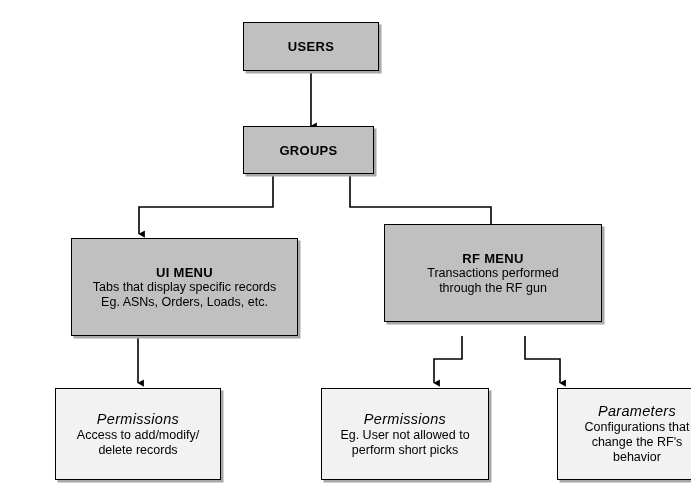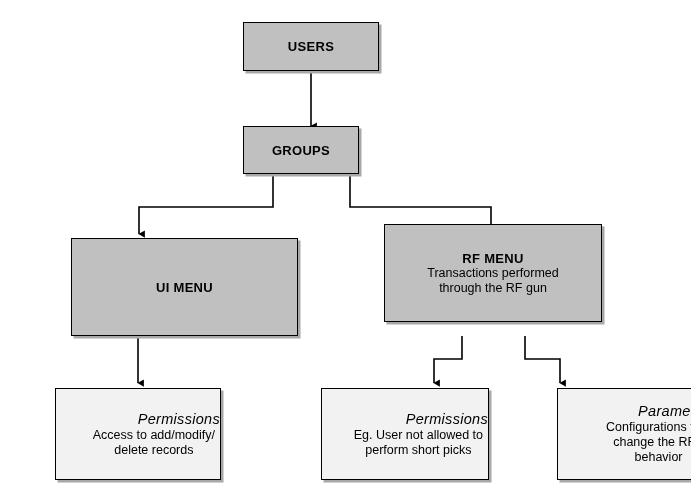--- a/index.html
+++ b/index.html
@@ -19,21 +19,21 @@
     display:flex;
     flex-direction:column;
     align-items:center;
     justify-content:center;
     text-align:center;
     color:#000;
     z-index:3;
     box-shadow:2.5px 2.5px 0 0 #a8a8a8;
   }
   .node.gray{background:#c0c0c0;}
-  .node.light{background:#f2f2f2;align-items:flex-end;}
+  .node.light{background:#f2f2f2;}
 
   .node .title{
     font-weight:bold;
     font-size:13px;
     line-height:15px;
     letter-spacing:.3px;
   }
   .node .title.ital{
     font-weight:normal;
     font-style:italic;
@@ -72,26 +72,28 @@
 
     <path d="M462,336 L462,359 L434,359 L434,383" stroke="#000" stroke-width="1.6" fill="none" marker-end="url(#ah)"></path>
 
     <path d="M525,336 L525,359 L560,359 L560,383" stroke="#000" stroke-width="1.6" fill="none" marker-end="url(#ah)"></path>
   </svg>
 
   <div class="node gray single" style="left:243px;top:22px;width:136px;height:49px;">
     <div class="title">USERS</div>
   </div>
 
-  <div class="node gray single" style="left:243px;top:126px;width:116px;height:48px;">
+  <div class="node gray single" style="left:243px;top:126px;width:131px;height:48px;">
     <div class="title">GROUPS</div>
   </div>
 
   <div class="node gray" style="left:25px;top:238px;width:227px;height:98px;margin-left:46px;">
     <div class="title">UI MENU</div>
+    <div class="desc">Tabs that display specific records
+Eg. ASNs, Orders, Loads, etc.</div>
   </div>
 
   <div class="node gray" style="left:384px;top:224px;width:218px;height:98px;">
     <div class="title">RF MENU</div>
     <div class="desc">Transactions performed
 through the RF gun</div>
   </div>
 
   <div class="node light" style="left:55px;top:388px;width:166px;height:92px;">
     <div class="title ital">Permissions</div>

